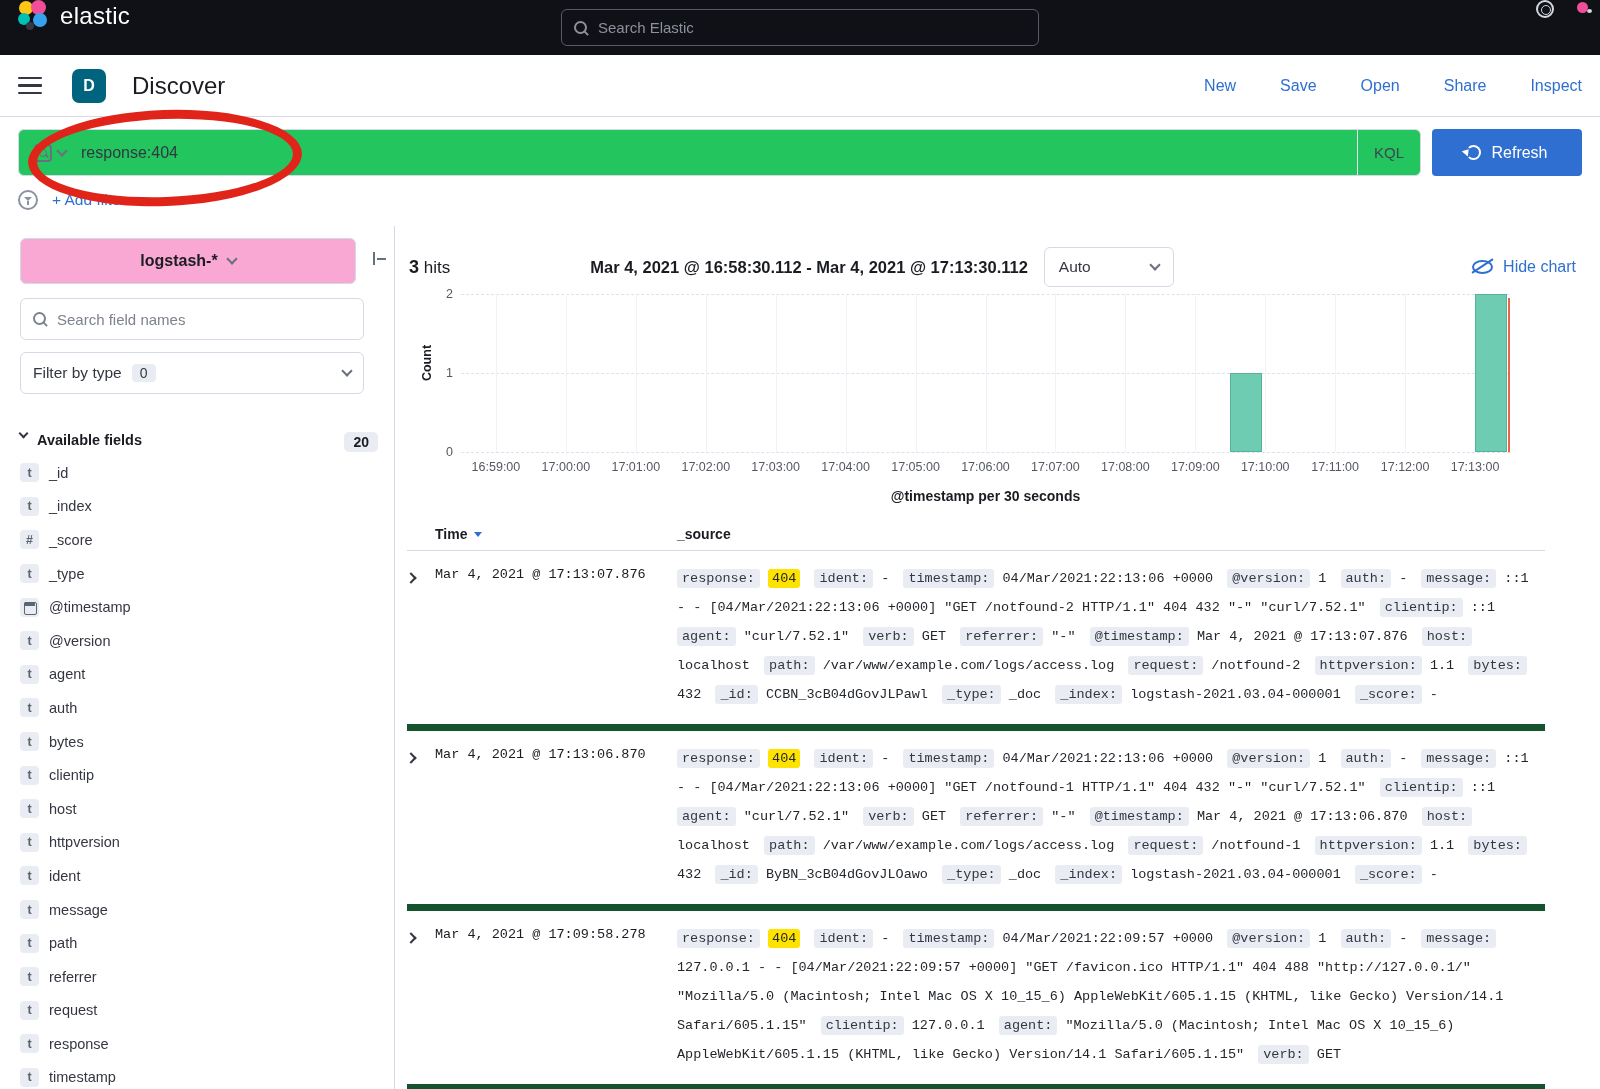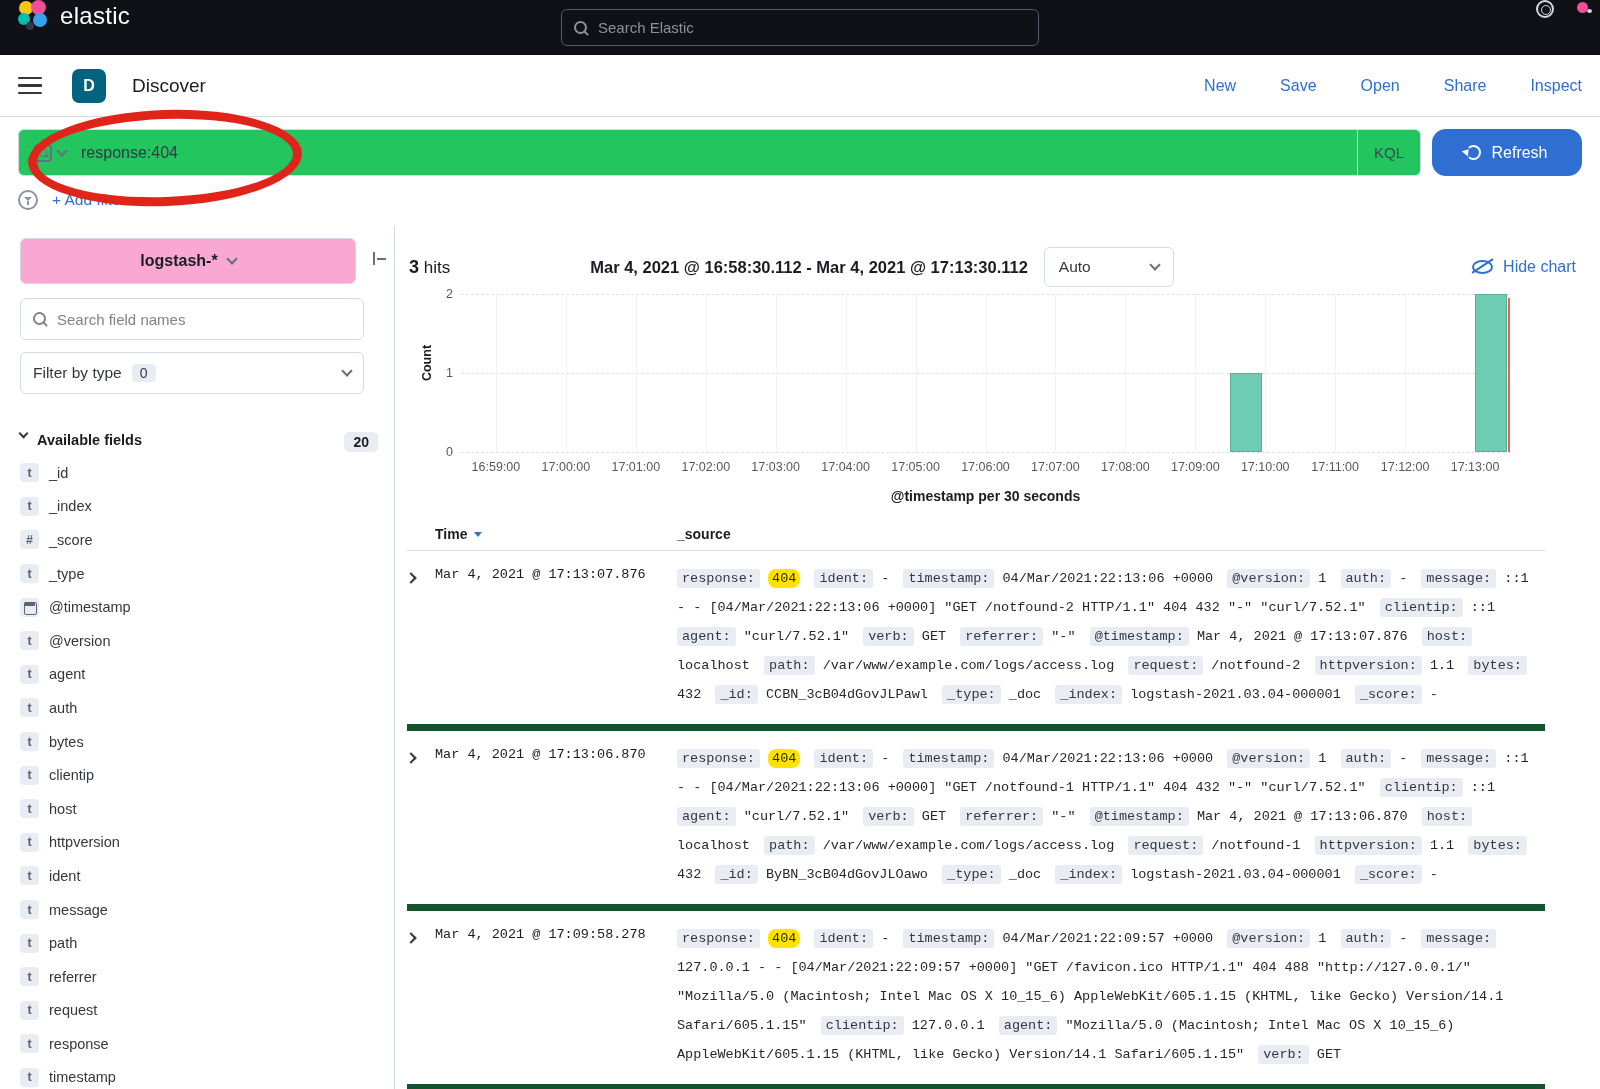--- a/index.html
+++ b/index.html
@@ -37,42 +37,42 @@
   .bell{width:15px;height:13px;background:#d4d7de;border-radius:8px 8px 1px 1px;position:relative}
   .bell::after{content:"";position:absolute;left:5px;bottom:-4px;width:5px;height:4px;background:#d4d7de;border-radius:50%}
   .notif-dot{position:absolute;right:-6px;top:-7px;width:11px;height:11px;border-radius:50%;background:#f04e98}
 
   
   .appheader{height:62px;background:#fff;border-bottom:1px solid var(--border);display:flex;align-items:center;padding:0 18px}
   .hamburger{width:24px;display:flex;flex-direction:column;gap:5px;cursor:pointer}
   .hamburger i{display:block;height:2.6px;background:#343741;border-radius:1px}
   .space-badge{margin-left:30px;width:34px;height:34px;border-radius:7px;background:var(--space-badge);color:#fff;
     font-weight:700;font-size:16px;display:flex;align-items:center;justify-content:center}
-  .app-title{margin-left:26px;font-size:19px;color:var(--dark);font-weight:500}
+  .app-title{margin-left:26px;font-size:24px;color:var(--dark);font-weight:500}
   .header-actions{margin-left:auto;display:flex;gap:44px;font-size:16px}
   .header-actions span{color:var(--accent);cursor:pointer}
 
   
   .querybar{display:flex;gap:11px;padding:12px 18px 8px}
   .query-group{flex:1;height:47px;border:1px solid var(--border);border-radius:6px;display:flex;align-items:center;background:#22c55e}
   .sq-btn{width:62px;height:100%;display:flex;align-items:center;justify-content:center;gap:6px}
   .sq-ic{width:18px;height:18px;border:2px solid var(--grey);border-radius:4px;position:relative}
   .sq-ic::before{content:"";position:absolute;left:3px;top:3px;width:6px;height:6px;border:1.6px solid var(--grey);border-radius:50%}
   .sq-ic::after{content:"";position:absolute;left:9px;top:9px;width:4px;height:1.6px;background:var(--grey);transform:rotate(45deg)}
   .query-text{flex:1;font-size:16px;color:#343741;border:none;outline:none;background:transparent;font-family:inherit}
   .kql{padding:0 16px;height:100%;display:flex;align-items:center;font-size:15px;color:#40454f;border-left:1px solid #e6eaf1}
   .date-group{width:556px;height:47px;border:1px solid var(--border);border-radius:6px;display:flex;align-items:center;background:#fff}
   .cal-btn{width:64px;height:100%;display:flex;align-items:center;justify-content:center;gap:7px;border-right:1px solid var(--border)}
   .cal-ic{position:relative;width:18px;height:17px}
   .cal-ic::before{content:"";position:absolute;inset:0;border:2px solid #5a6069;border-radius:3px}
   .cal-ic::after{content:"";position:absolute;left:0;top:0;width:18px;height:5px;background:#5a6069;border-radius:3px 3px 0 0}
   .chev{width:8px;height:8px;border-right:2px solid var(--grey);border-bottom:2px solid var(--grey);transform:rotate(45deg);display:inline-block;margin-top:-4px}
   .time-range{padding-left:16px;font-size:16px;color:#343741;cursor:pointer}
   .show-dates{margin-left:auto;padding-right:16px;font-size:16px;color:var(--accent);cursor:pointer}
-  .refresh-btn{width:150px;height:47px;background:var(--accent);border:none;border-radius:14px;color:#fff;font-size:16px;
+  .refresh-btn{width:150px;height:47px;background:var(--accent);border:none;border-radius:4px;color:#fff;font-size:16px;
     display:flex;align-items:center;justify-content:center;gap:10px;cursor:pointer;font-family:inherit}
   .refresh-ic{width:15px;height:15px;border:2px solid #fff;border-radius:50%;border-left-color:transparent;position:relative}
   .refresh-ic::after{content:"";position:absolute;left:-4px;top:-2px;border:4px solid transparent;border-bottom:6px solid #fff;transform:rotate(40deg)}
 
   
   .filter-row{display:flex;align-items:center;gap:14px;padding:2px 18px 12px;height:42px}
   .filter-ic{width:20px;height:20px;border:2px solid #8b93a2;border-radius:50%;position:relative;flex:0 0 auto}
   .filter-ic::before{content:"";position:absolute;left:4px;top:4.5px;border-left:4px solid transparent;border-right:4px solid transparent;border-top:4.5px solid #8b93a2}
   .filter-ic::after{content:"";position:absolute;left:7.2px;top:9px;width:2px;height:4px;background:#8b93a2}
   .add-filter{color:var(--accent);font-size:15.5px;cursor:pointer}
@@ -142,21 +142,21 @@
   .th-time{width:242px;font-weight:700;font-size:14px;color:var(--dark);display:flex;align-items:center;cursor:pointer}
   .sort-down{width:0;height:0;border-left:4px solid transparent;border-right:4px solid transparent;border-top:5px solid var(--accent);display:inline-block;margin-left:7px}
   .th-source{flex:1;font-weight:700;font-size:14px;color:var(--dark)}
   .doc-row{display:flex;padding:13px 0 15px;border-bottom:7px solid #14532d}
   .expand-cell{width:28px;padding-top:4px}
   .caret{width:8px;height:8px;border-top:2px solid #343741;border-right:2px solid #343741;transform:rotate(45deg);display:inline-block;cursor:pointer}
   .time-cell{width:242px;font-size:13.5px;color:var(--dark);padding-top:3px}
   .source-cell{flex:1;font-size:13.5px;line-height:29px;color:#23272c;padding-right:4px;word-break:break-word}
   .fname{background:var(--badge-bg);border-radius:3px;padding:2px 5px;color:#343741;white-space:nowrap}
   .fval{margin-right:6px}
-  .hl{background:var(--hl);padding:2px 4px;border-radius:8px}
+  .hl{background:var(--hl);padding:2px 4px;border-radius:3px}
 </style>
 </head>
 <body>
 
 <div class="topbar">
   <div class="brand">
     <span class="logo">
       <i class="c1"></i>
         <i class="c2"></i>
         <i class="c3"></i>

